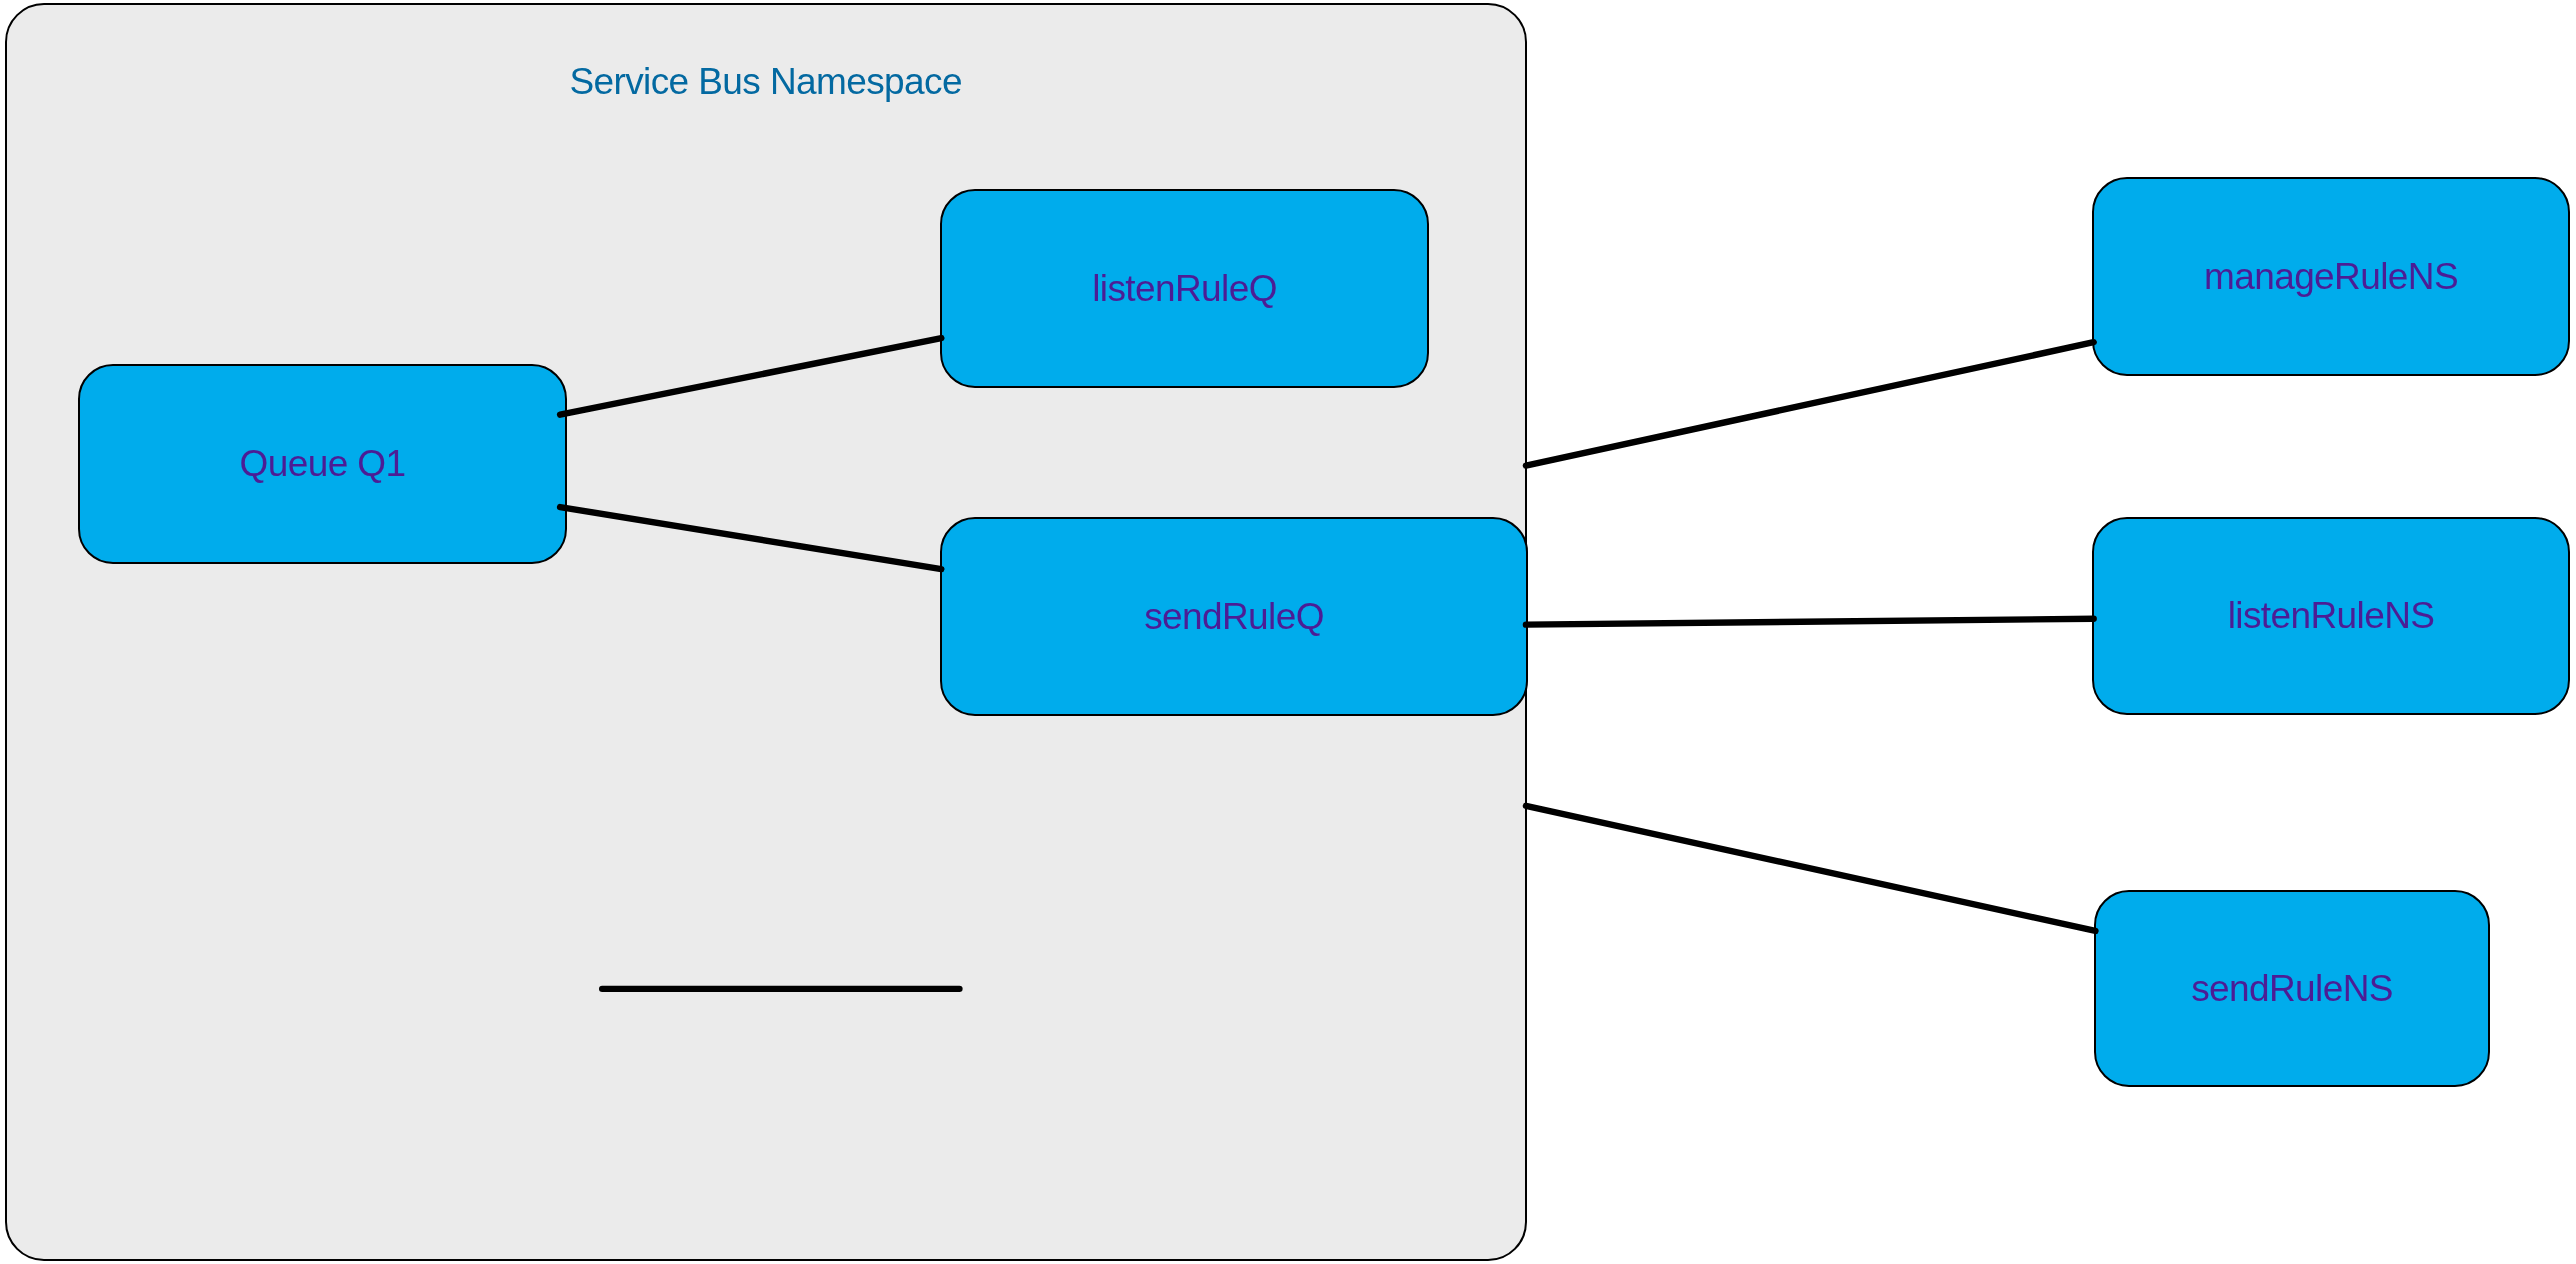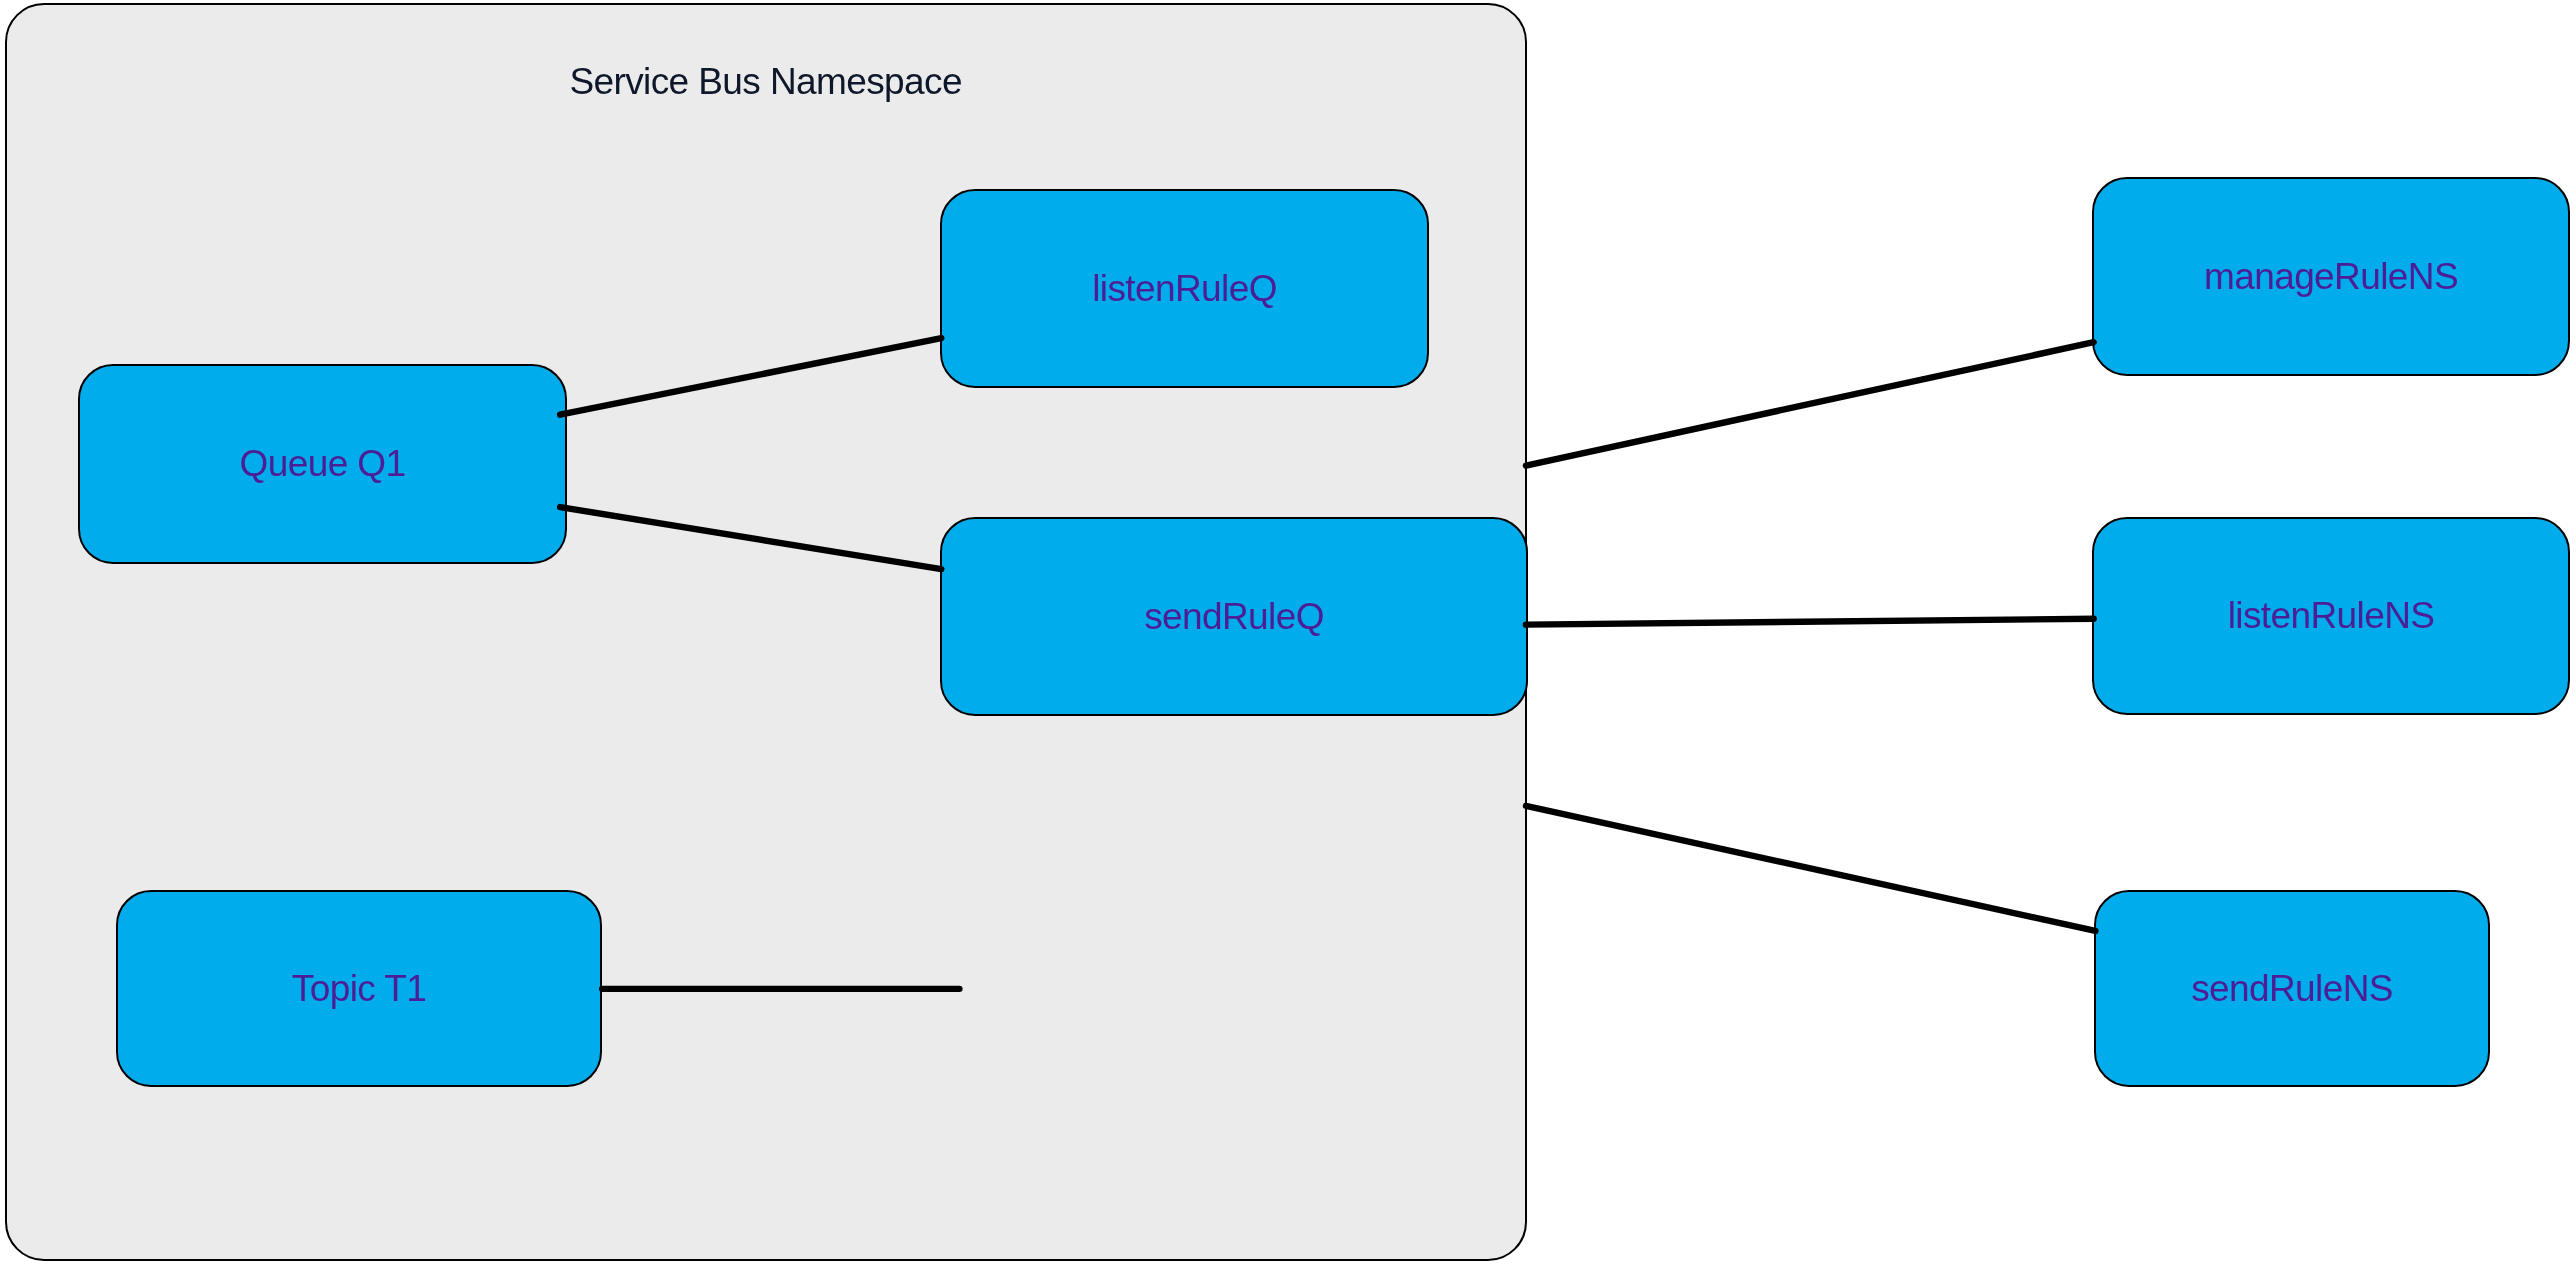--- a/index.html
+++ b/index.html
@@ -20,21 +20,21 @@
     border-radius: 39px;
     box-sizing: border-box;
   }
   .namespace-title {
     position: absolute;
     left: 0; top: 56px;
     width: 100%;
     text-align: center;
     font-size: 37px;
     letter-spacing: -0.6px;
-    color: #0f172a;
+    color: #0369a1;
   }
   .node {
     position: absolute;
     background: #00ACEC;
     border: 2.3px solid #000000;
     border-radius: 35px;
     box-sizing: border-box;
     display: flex;
     align-items: center;
     justify-content: center;
@@ -71,23 +71,20 @@
   </div>
 
   <div class="node" style="left:940px; top:189px; width:489px; height:199px;">
     <span>listenRuleQ</span>
   </div>
 
   <div class="node" style="left:940px; top:517px; width:588px; height:199px;">
     <span>sendRuleQ</span>
   </div>
 
-  <div class="node" style="left:116px; top:890px; width:486px; height:197px;">
-    <span>Topic T1</span>
-  </div>
 
 
   <div class="node" style="left:2092px; top:177px; width:478px; height:199px;">
     <span>manageRuleNS</span>
   </div>
 
   <div class="node" style="left:2092px; top:517px; width:478px; height:198px;">
     <span>listenRuleNS</span>
   </div>
 

